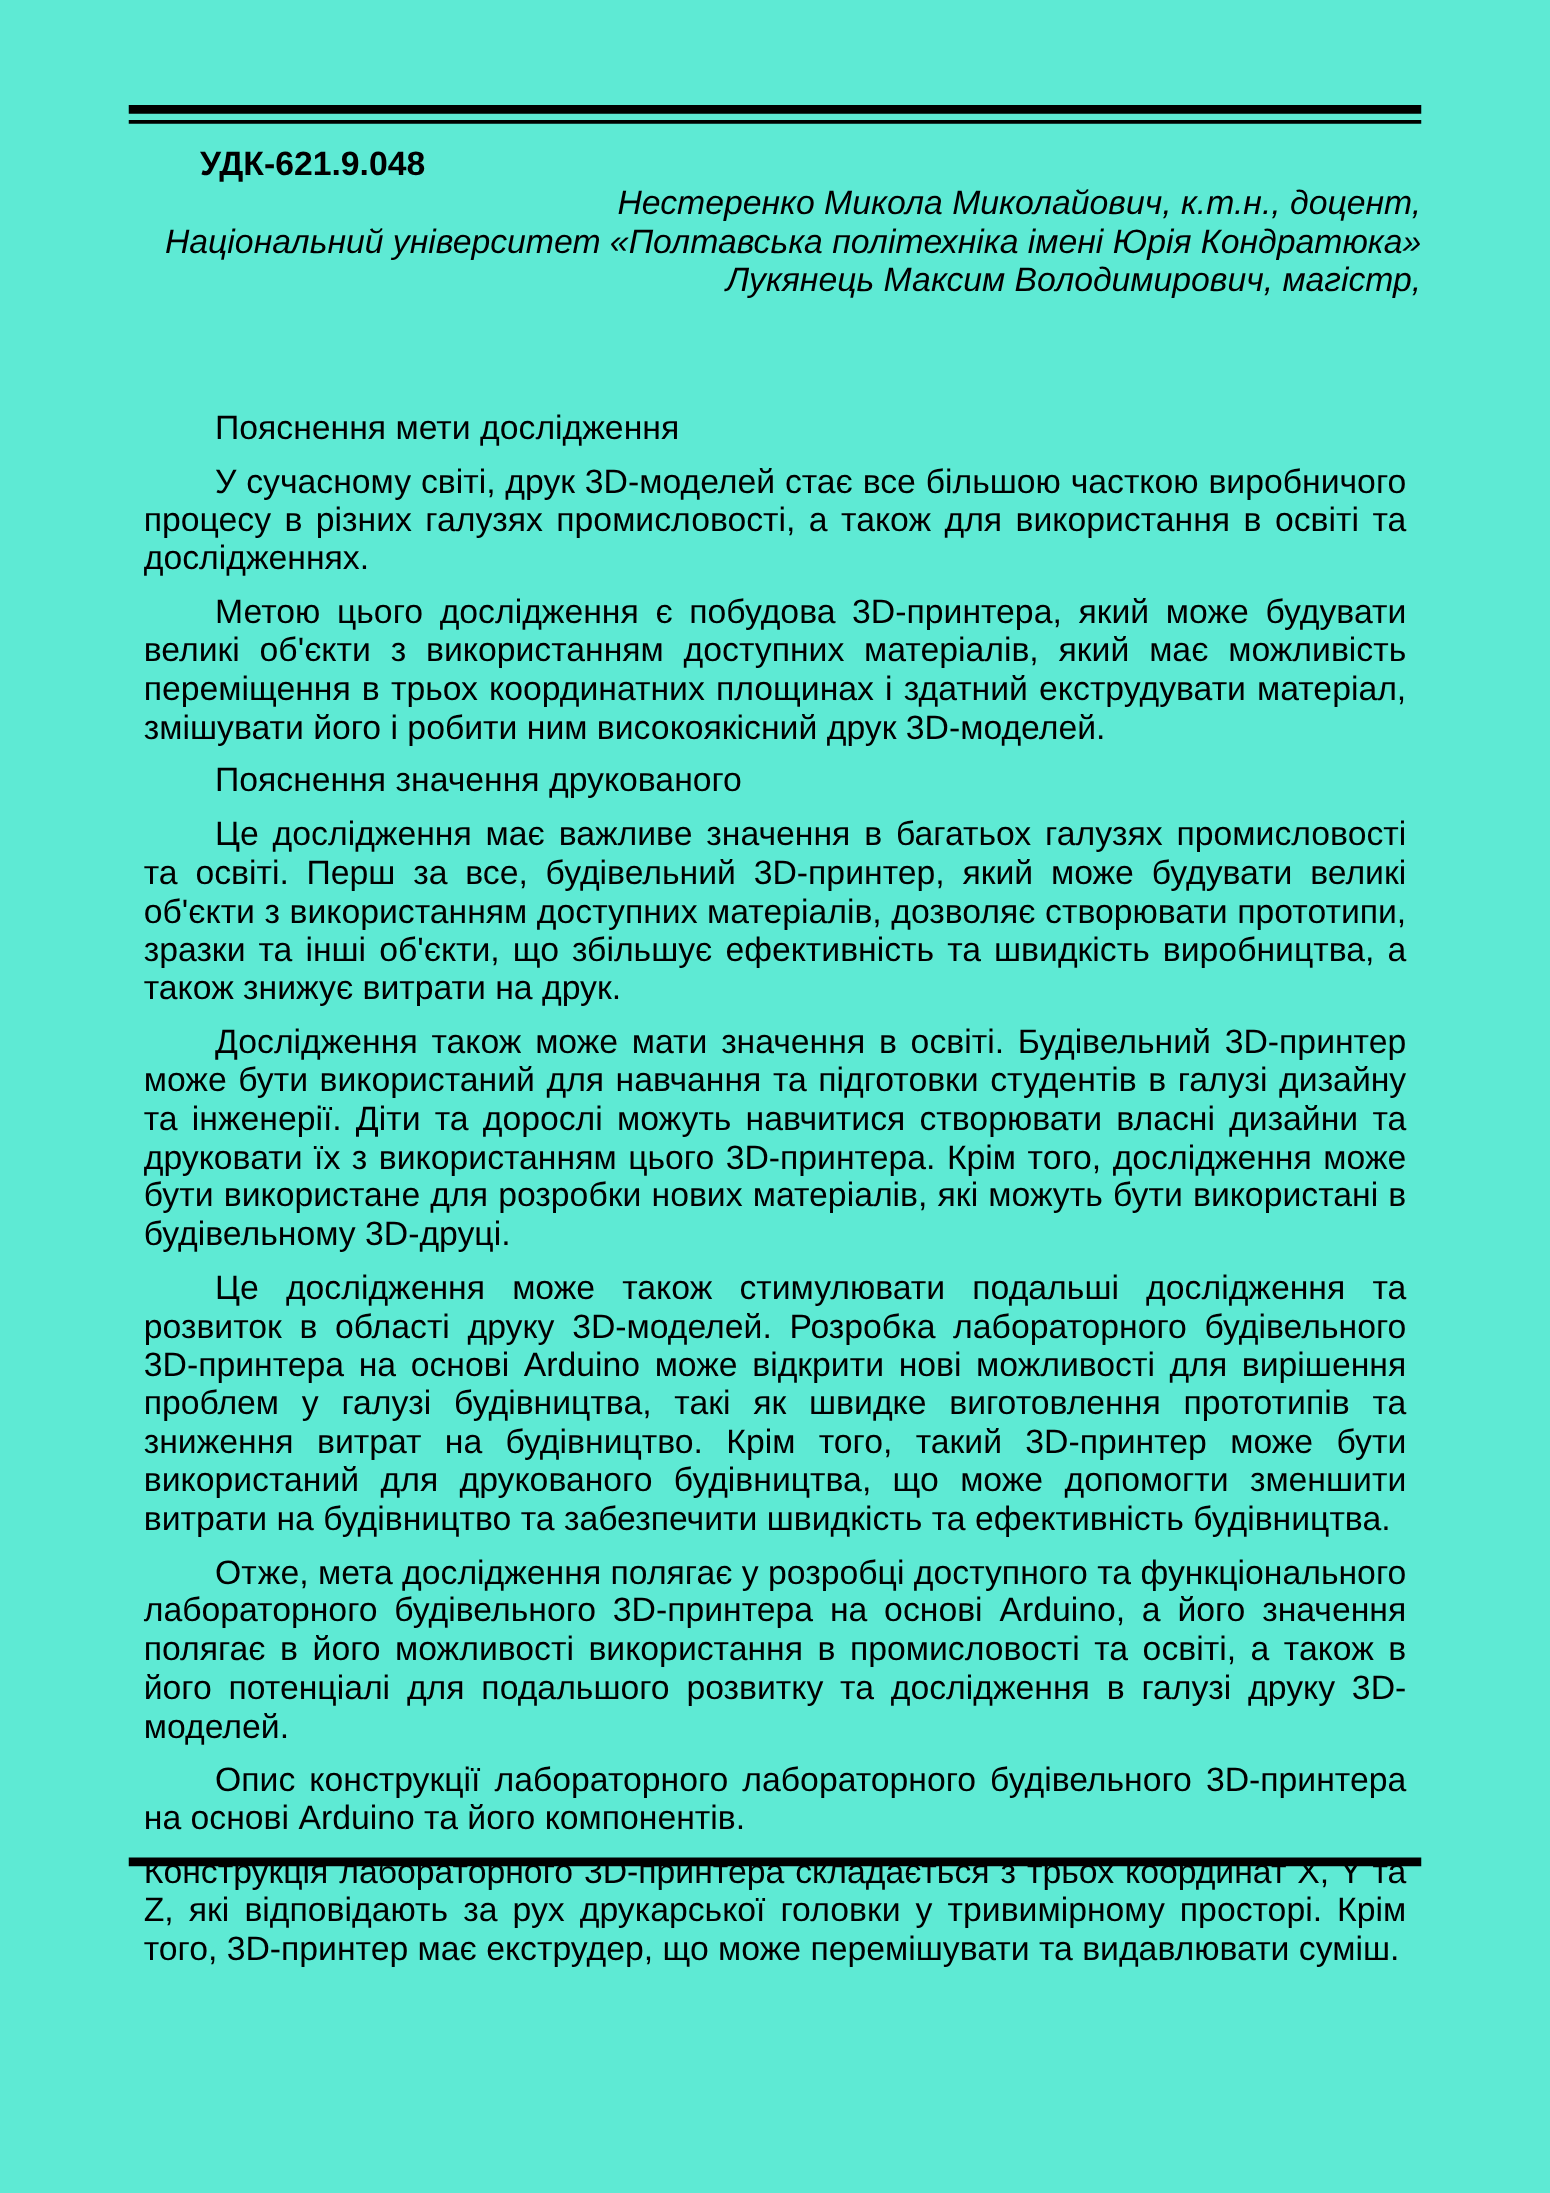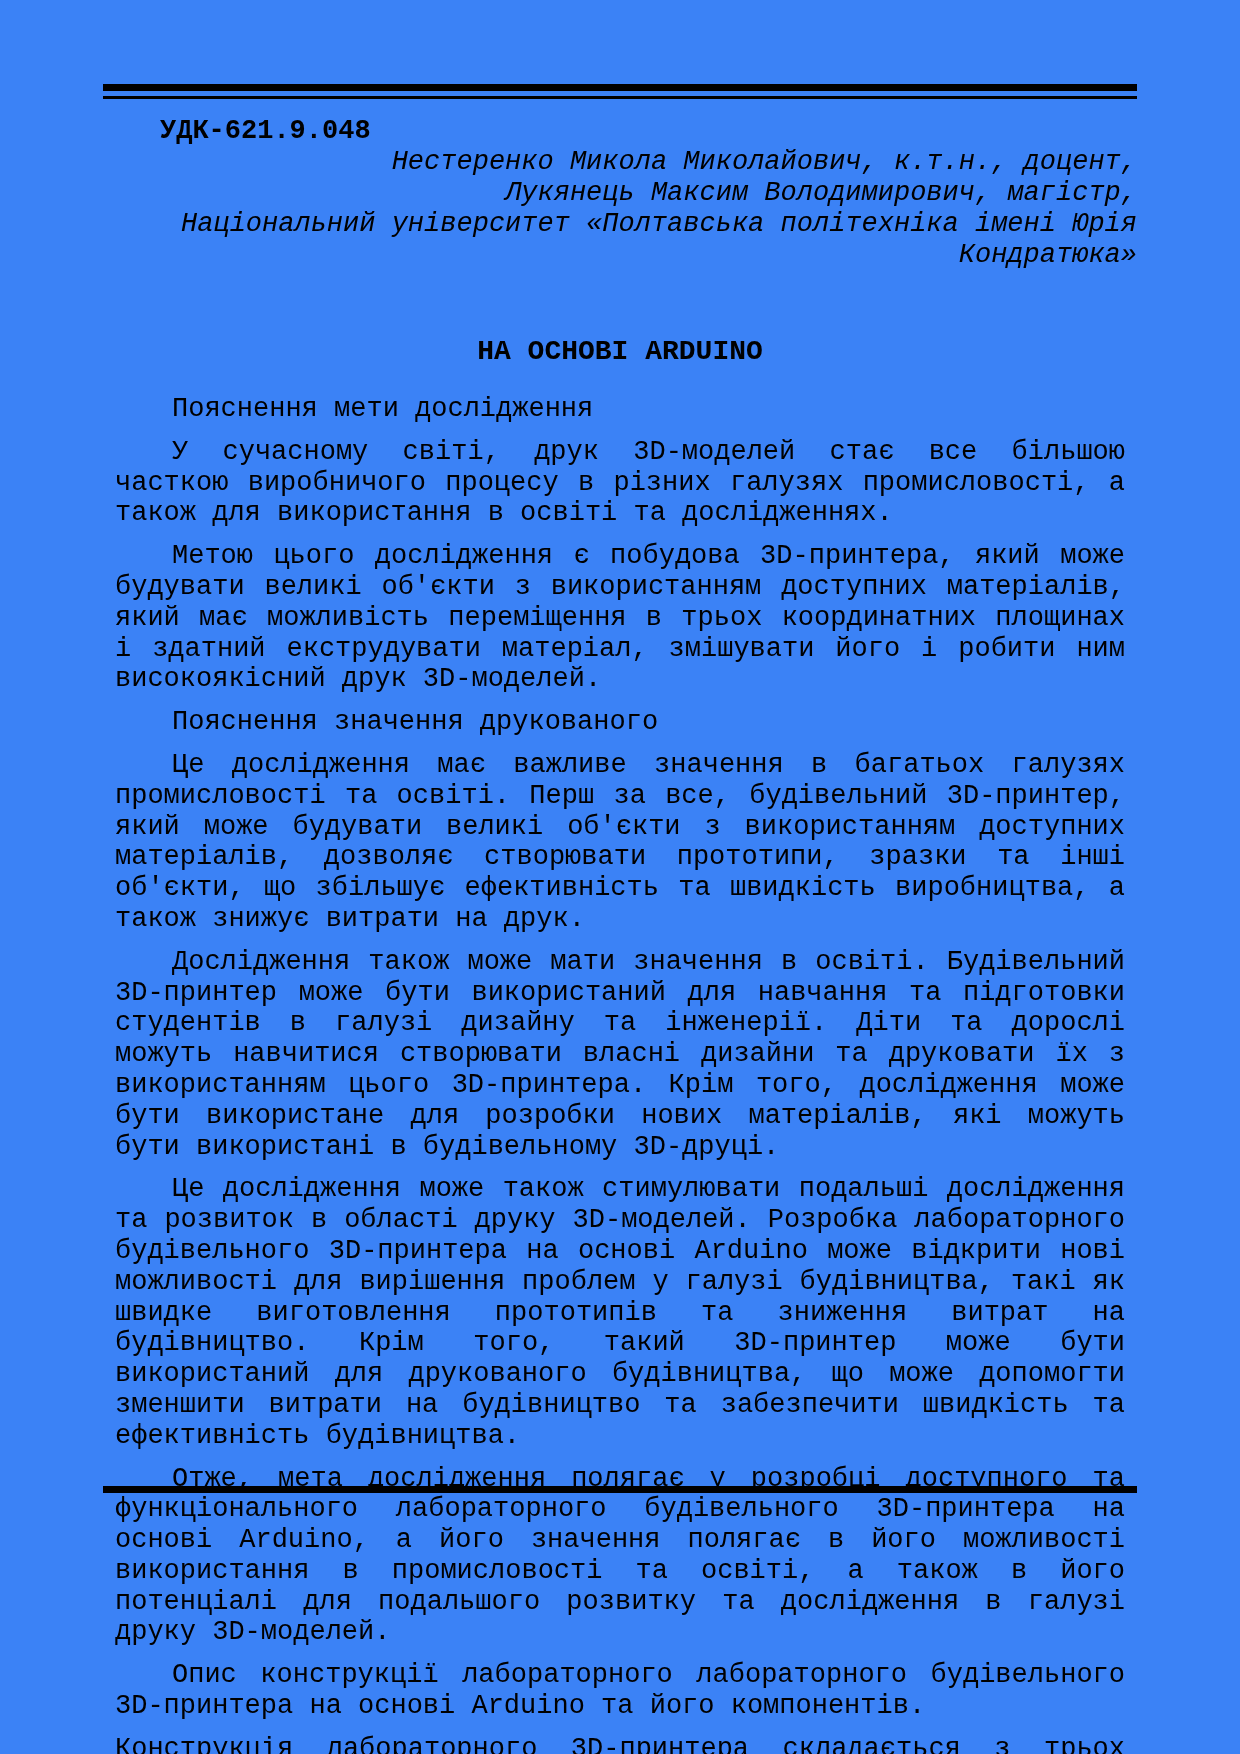--- a/index.html
+++ b/index.html
@@ -2,23 +2,23 @@
 <html><head>
 <meta charset="utf-8">
 <style>
   * { box-sizing: border-box; }
   html, body { margin: 0; padding: 0; background: #ffffff; }
   .page {
     position: relative;
     width: 1240px;
     height: 1754px;
     margin: 0 auto;
-    background: #3b82f6;
+    background: #5eead4;
     color: #000000;
-    font-family: Liberation Mono, monospace;
+    font-family: Liberation Sans, sans-serif;
     overflow: hidden;
   }
   .rule {
     position: absolute;
     left: 103px;
     width: 1034px;
     background: #000000;
   }
   .rule-top-thick { top: 84px; height: 7px; }
   .rule-top-thin  { top: 96px; height: 3px; }
@@ -67,25 +67,25 @@
 
   <div class="rule rule-top-thick"></div>
   <div class="rule rule-top-thin"></div>
 
   <div class="content">
 
     <p class="udc">УДК-621.9.048</p>
 
     <div class="authors">
       <p>Нестеренко Микола Миколайович, к.т.н., доцент,</p>
+      <p>Національний університет «Полтавська політехніка імені Юрія Кондратюка»</p>
       <p>Лукянець Максим Володимирович, магістр,</p>
-      <p>Національний університет «Полтавська політехніка імені Юрія Кондратюка»</p>
     </div>
 
-    <h1 class="title"><br><span>НА ОСНОВІ ARDUINO</span></h1>
+    <h1 class="title"><br></h1>
 
     <p class="para">Пояснення мети дослідження</p>
     <p class="para">У сучасному світі, друк 3D-моделей стає все більшою часткою виробничого процесу в різних галузях промисловості, а також для використання в освіті та дослідженнях.</p>
     <p class="para">Метою цього дослідження є побудова 3D-принтера, який може будувати великі об'єкти з використанням доступних матеріалів, який має можливість переміщення в трьох координатних площинах і здатний екструдувати матеріал, змішувати його і робити ним високоякісний друк 3D-моделей.</p>
     <p class="para">Пояснення значення друкованого</p>
     <p class="para">Це дослідження має важливе значення в багатьох галузях промисловості та освіті. Перш за все, будівельний 3D-принтер, який може будувати великі об'єкти з використанням доступних матеріалів, дозволяє створювати прототипи, зразки та інші об'єкти, що збільшує ефективність та швидкість виробництва, а також знижує витрати на друк.</p>
     <p class="para">Дослідження також може мати значення в освіті. Будівельний 3D-принтер може бути використаний для навчання та підготовки студентів в галузі дизайну та інженерії. Діти та дорослі можуть навчитися створювати власні дизайни та друковати їх з використанням цього 3D-принтера. Крім того, дослідження може бути використане для розробки нових матеріалів, які можуть бути використані в будівельному 3D-друці.</p>
     <p class="para">Це дослідження може також стимулювати подальші дослідження та розвиток в області друку 3D-моделей. Розробка лабораторного будівельного 3D-принтера на основі Arduino може відкрити нові можливості для вирішення проблем у галузі будівництва, такі як швидке виготовлення прототипів та зниження витрат на будівництво. Крім того, такий 3D-принтер може бути використаний для друкованого будівництва, що може допомогти зменшити витрати на будівництво та забезпечити швидкість та ефективність будівництва.</p>
     <p class="para">Отже, мета дослідження полягає у розробці доступного та функціонального лабораторного будівельного 3D-принтера на основі Arduino, а його значення полягає в його можливості використання в промисловості та освіті, а також в його потенціалі для подальшого розвитку та дослідження в галузі друку 3D-моделей.</p>
     <p class="para">Опис конструкції лабораторного лабораторного будівельного 3D-принтера на основі Arduino та його компонентів.</p>

